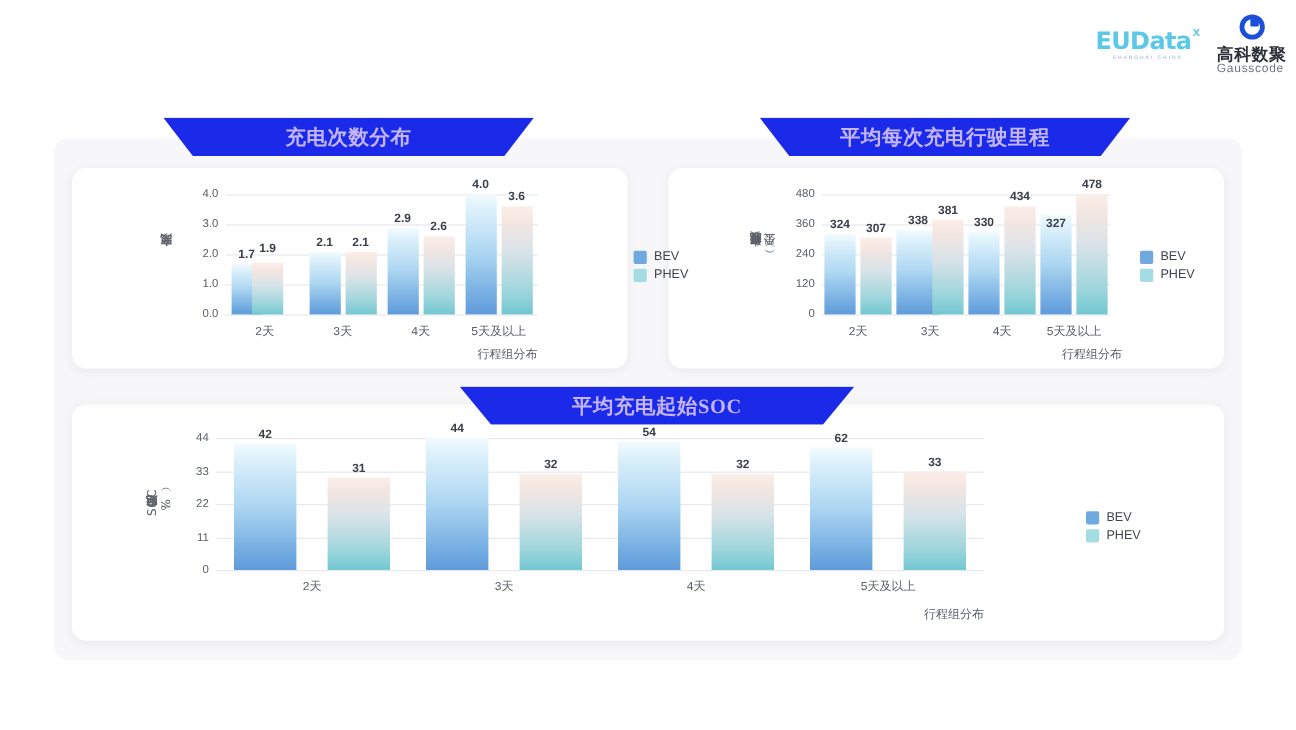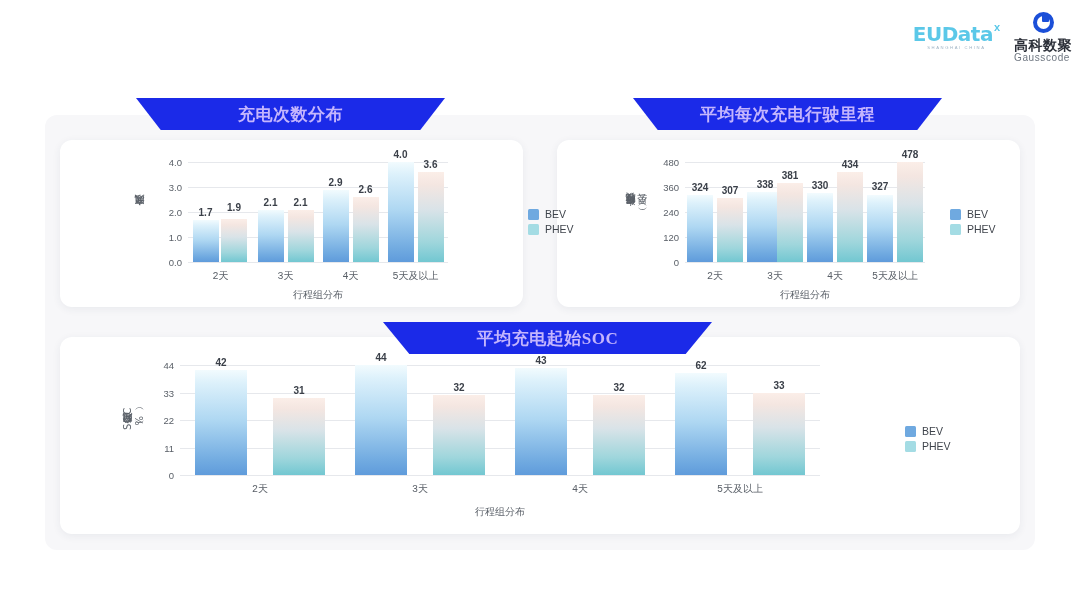--- a/index.html
+++ b/index.html
@@ -82,21 +82,21 @@
     position: absolute; right: 100%; transform: translateY(-50%);
     padding-right: 6px; font-size: 9.5px; color: #5a6068; white-space: nowrap;
     font-family: "Liberation Sans", sans-serif;
   }
   .axis-y-title {
     position: absolute; writing-mode: vertical-rl; transform: rotate(180deg);
     font-size: 10px; color: #5a6068; letter-spacing: 0.5px; text-align: center;
     font-family: "DejaVu Sans", "Liberation Sans", sans-serif; line-height: 1.15;
   }
   .axis-x-title {
-    position: absolute; font-size: 10px; color: #5a6068; text-align: center;
+    position: absolute; font-size: 10px; color: #5a6068; text-align: right;
     font-family: Liberation Mono, monospace;
   }
   .xtick {
     position: absolute; transform: translateX(-50%); font-size: 10px; color: #5a6068;
     white-space: nowrap; font-family: Liberation Mono, monospace;
   }
 
   .bar { position: absolute; bottom: 0; }
   .bar.bev  { background: linear-gradient(to bottom, #f2fbfe 0%, #ddf1fb 12%, #aed7f2 48%, #6fa9e0 88%, #5f9bdb 100%); }
   .bar.phev { background: linear-gradient(to bottom, #fbeee8 0%, #f4e6e1 14%, #d9e3e8 42%, #9fd6dc 78%, #72c7d1 100%); }
@@ -161,21 +161,21 @@
         <div class="ytick" style="top: 75px;">1.0</div>
         <div class="grid-line" style="top: 50px;"></div>
         <div class="ytick" style="top: 50px;">2.0</div>
         <div class="grid-line" style="top: 25px;"></div>
         <div class="ytick" style="top: 25px;">3.0</div>
         <div class="grid-line" style="top: 0px;"></div>
         <div class="ytick" style="top: 0px;">4.0</div>
         <div class="bar bev" style="left: 4.5px; width: 26px; height: 42.5px;">
           <div class="bar-label" style="bottom: 44.5px;">1.7</div>
         </div>
-        <div class="bar phev" style="left: 33px; width: 26px; height: 43px;">
+        <div class="bar phev" style="left: 22px; width: 26px; height: 43px;">
           <div class="bar-label" style="bottom: 49.5px;">1.9</div>
         </div>
         <div class="xtick" style="left: 32.5px; top: 107px;">2天</div>
         <div class="bar bev" style="left: 69.5px; width: 26px; height: 52.5px;">
           <div class="bar-label" style="bottom: 54.5px;">2.1</div>
         </div>
         <div class="bar phev" style="left: 99.5px; width: 26px; height: 52.5px;">
           <div class="bar-label" style="bottom: 54.5px;">2.1</div>
         </div>
         <div class="xtick" style="left: 97.5px; top: 107px;">3天</div>
@@ -233,21 +233,21 @@
           <div class="bar-label" style="bottom: 81.375px;">381</div>
         </div>
         <div class="xtick" style="left: 90px; top: 107px;">3天</div>
         <div class="bar bev" style="left: 122px; width: 26px; height: 68.75px;">
           <div class="bar-label" style="bottom: 70.75px;">330</div>
         </div>
         <div class="bar phev" style="left: 152px; width: 26px; height: 90.4167px;">
           <div class="bar-label" style="bottom: 92.4167px;">434</div>
         </div>
         <div class="xtick" style="left: 150px; top: 107px;">4天</div>
-        <div class="bar bev" style="left: 182px; width: 26px; height: 67px; padding-left: 12px;">
+        <div class="bar bev" style="left: 182px; width: 26px; height: 83px; padding-left: 12px;">
           <div class="bar-label" style="bottom: 70.125px;">327</div>
         </div>
         <div class="bar phev" style="left: 212px; width: 26px; height: 99.5833px;">
           <div class="bar-label" style="bottom: 101.583px;">478</div>
         </div>
         <div class="xtick" style="left: 210px; top: 107px;">5天及以上</div>
       </div>
       <div class="axis-y-title" style="left: 68px; top: 20px; height: 104px; writing-mode: vertical-rl;"><span>每次充电行驶里程</span><span style="display: block;">（公里）</span></div>
       <div class="axis-x-title" style="left: 118px; width: 260px; top: 148px;">行程组分布</div>
       <div class="legend" style="left: 393px; top: 68px;">
@@ -281,21 +281,21 @@
         </div>
         <div class="xtick" style="left: 80px; top: 117px;">2天</div>
         <div class="bar bev" style="left: 175px; width: 52px; height: 110px;">
           <div class="bar-label" style="bottom: 112px;">44</div>
         </div>
         <div class="bar phev" style="left: 253px; width: 52px; height: 80px;">
           <div class="bar-label" style="bottom: 82px;">32</div>
         </div>
         <div class="xtick" style="left: 240px; top: 117px;">3天</div>
         <div class="bar bev" style="left: 335px; width: 52px; height: 107.5px;">
-          <div class="bar-label" style="bottom: 109.5px;">43</div>
+          <div class="bar-label" style="bottom: 109.5px;">54</div>
         </div>
         <div class="bar phev" style="left: 413px; width: 52px; height: 80px;">
           <div class="bar-label" style="bottom: 82px;">32</div>
         </div>
         <div class="xtick" style="left: 400px; top: 117px;">4天</div>
         <div class="bar bev" style="left: 495px; width: 52px; height: 102.5px;">
           <div class="bar-label" style="bottom: 104.5px;">62</div>
         </div>
         <div class="bar phev" style="left: 573px; width: 52px; height: 82.5px;">
           <div class="bar-label" style="bottom: 84.5px;">33</div>

